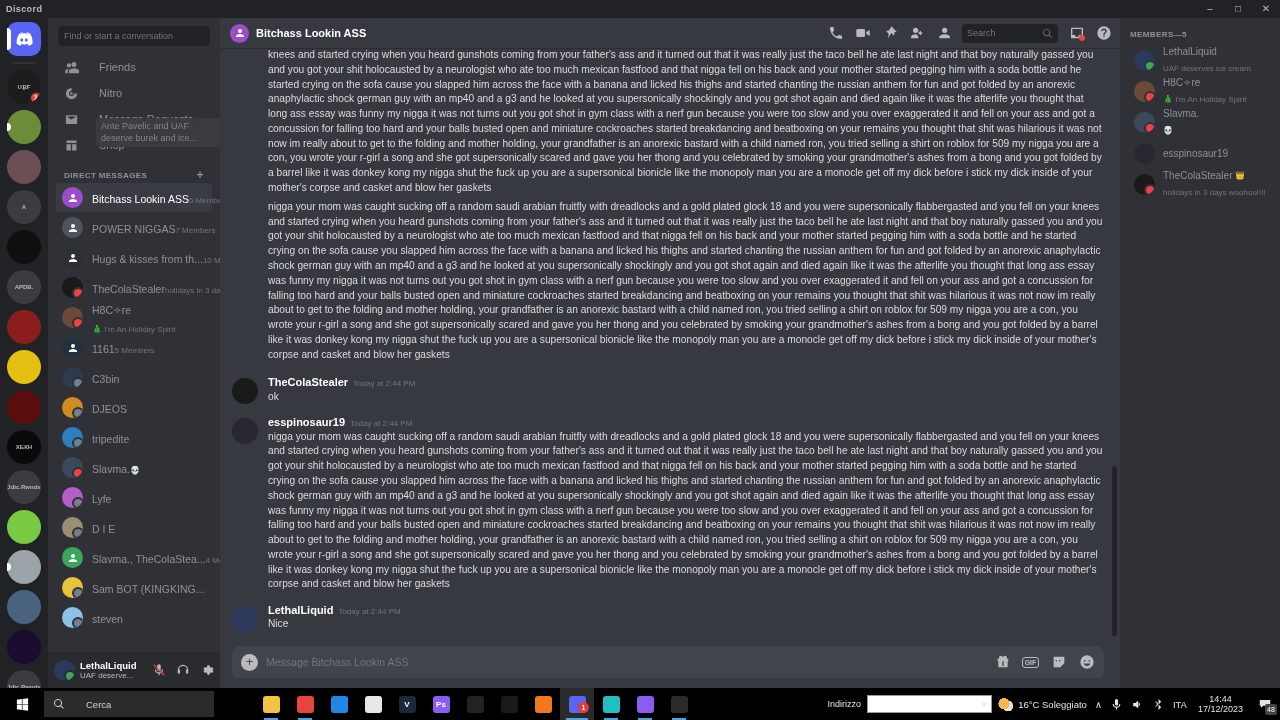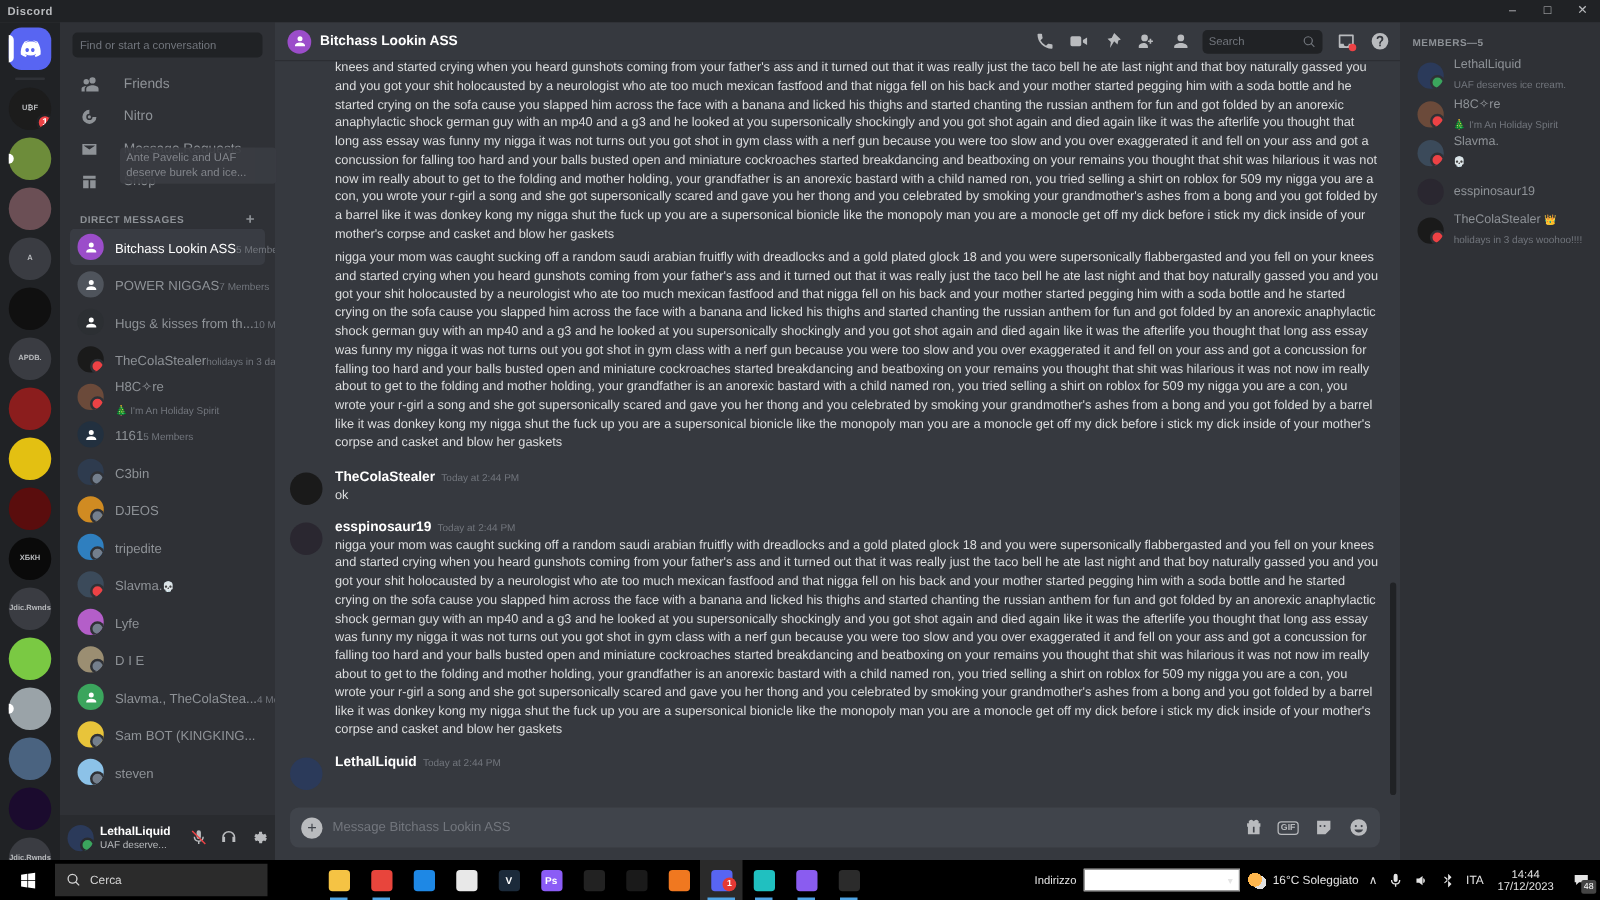--- a/index.html
+++ b/index.html
@@ -194,21 +194,21 @@
 
   
   .taskbar {
     position:absolute; bottom:0; left:0; width:1280px; height:32px;
     background:#000; display:flex; align-items:center;
   }
   .startbtn { width:44px; height:32px; display:flex; align-items:center; justify-content:center; }
   .startbtn svg { width:15px; height:15px; fill:#fff; }
   .tsearch {
     width:170px; height:26px; background:#2b2b2b; display:flex; align-items:center;
-    gap:7px; padding:0 9px; font-size:9.5px; color:#d4d4d4; position:relative; overflow:hidden;
+    gap:21px; padding:0 9px; font-size:9.5px; color:#d4d4d4; position:relative; overflow:hidden;
   }
   .tsearch svg { width:12px; height:12px; fill:#d4d4d4; flex:0 0 12px; }
   .taskicons { display:flex; align-items:center; gap:0px; margin-left:6px; }
   .tb { width:34px; height:32px; display:flex; align-items:center; justify-content:center; position:relative; }
   .tb .sq { width:17px; height:17px; border-radius:3px; display:flex; align-items:center; justify-content:center; font-size:8px; color:#fff; font-weight:bold; overflow:hidden; }
   .tb.act { background:#2a2a2a; }
   .tb.act::after { content:''; position:absolute; bottom:0; left:6px; right:6px; height:2.5px; background:#4fa3e3; }
   .tb.run::after { content:''; position:absolute; bottom:0; left:10px; right:10px; height:2.5px; background:#4fa3e3; }
   .tbadge {
     position:absolute; bottom:7px; right:5px; min-width:11px; height:11px;
@@ -582,20 +582,21 @@
               </div>
             </div>
             <div style="height: 10px;"></div>
             <div class="msgblock">
               <div class="mav" style="background:#2b3a5a"></div>
               <div class="mbody">
                 <div class="mhead">
                   <span class="mname">LethalLiquid</span>
                   <span class="mtime">Today at 2:44 PM</span>
                 </div>
+                <div class="mtext">Nice</div>
               </div>
             </div>
           </div>
         <div class="scrollthumb"></div>
       </div>
 
       <div class="composer">
         <div class="cbox">
           <div class="cplus">+</div>
           <div class="cph">Message Bitchass Lookin ASS</div>

